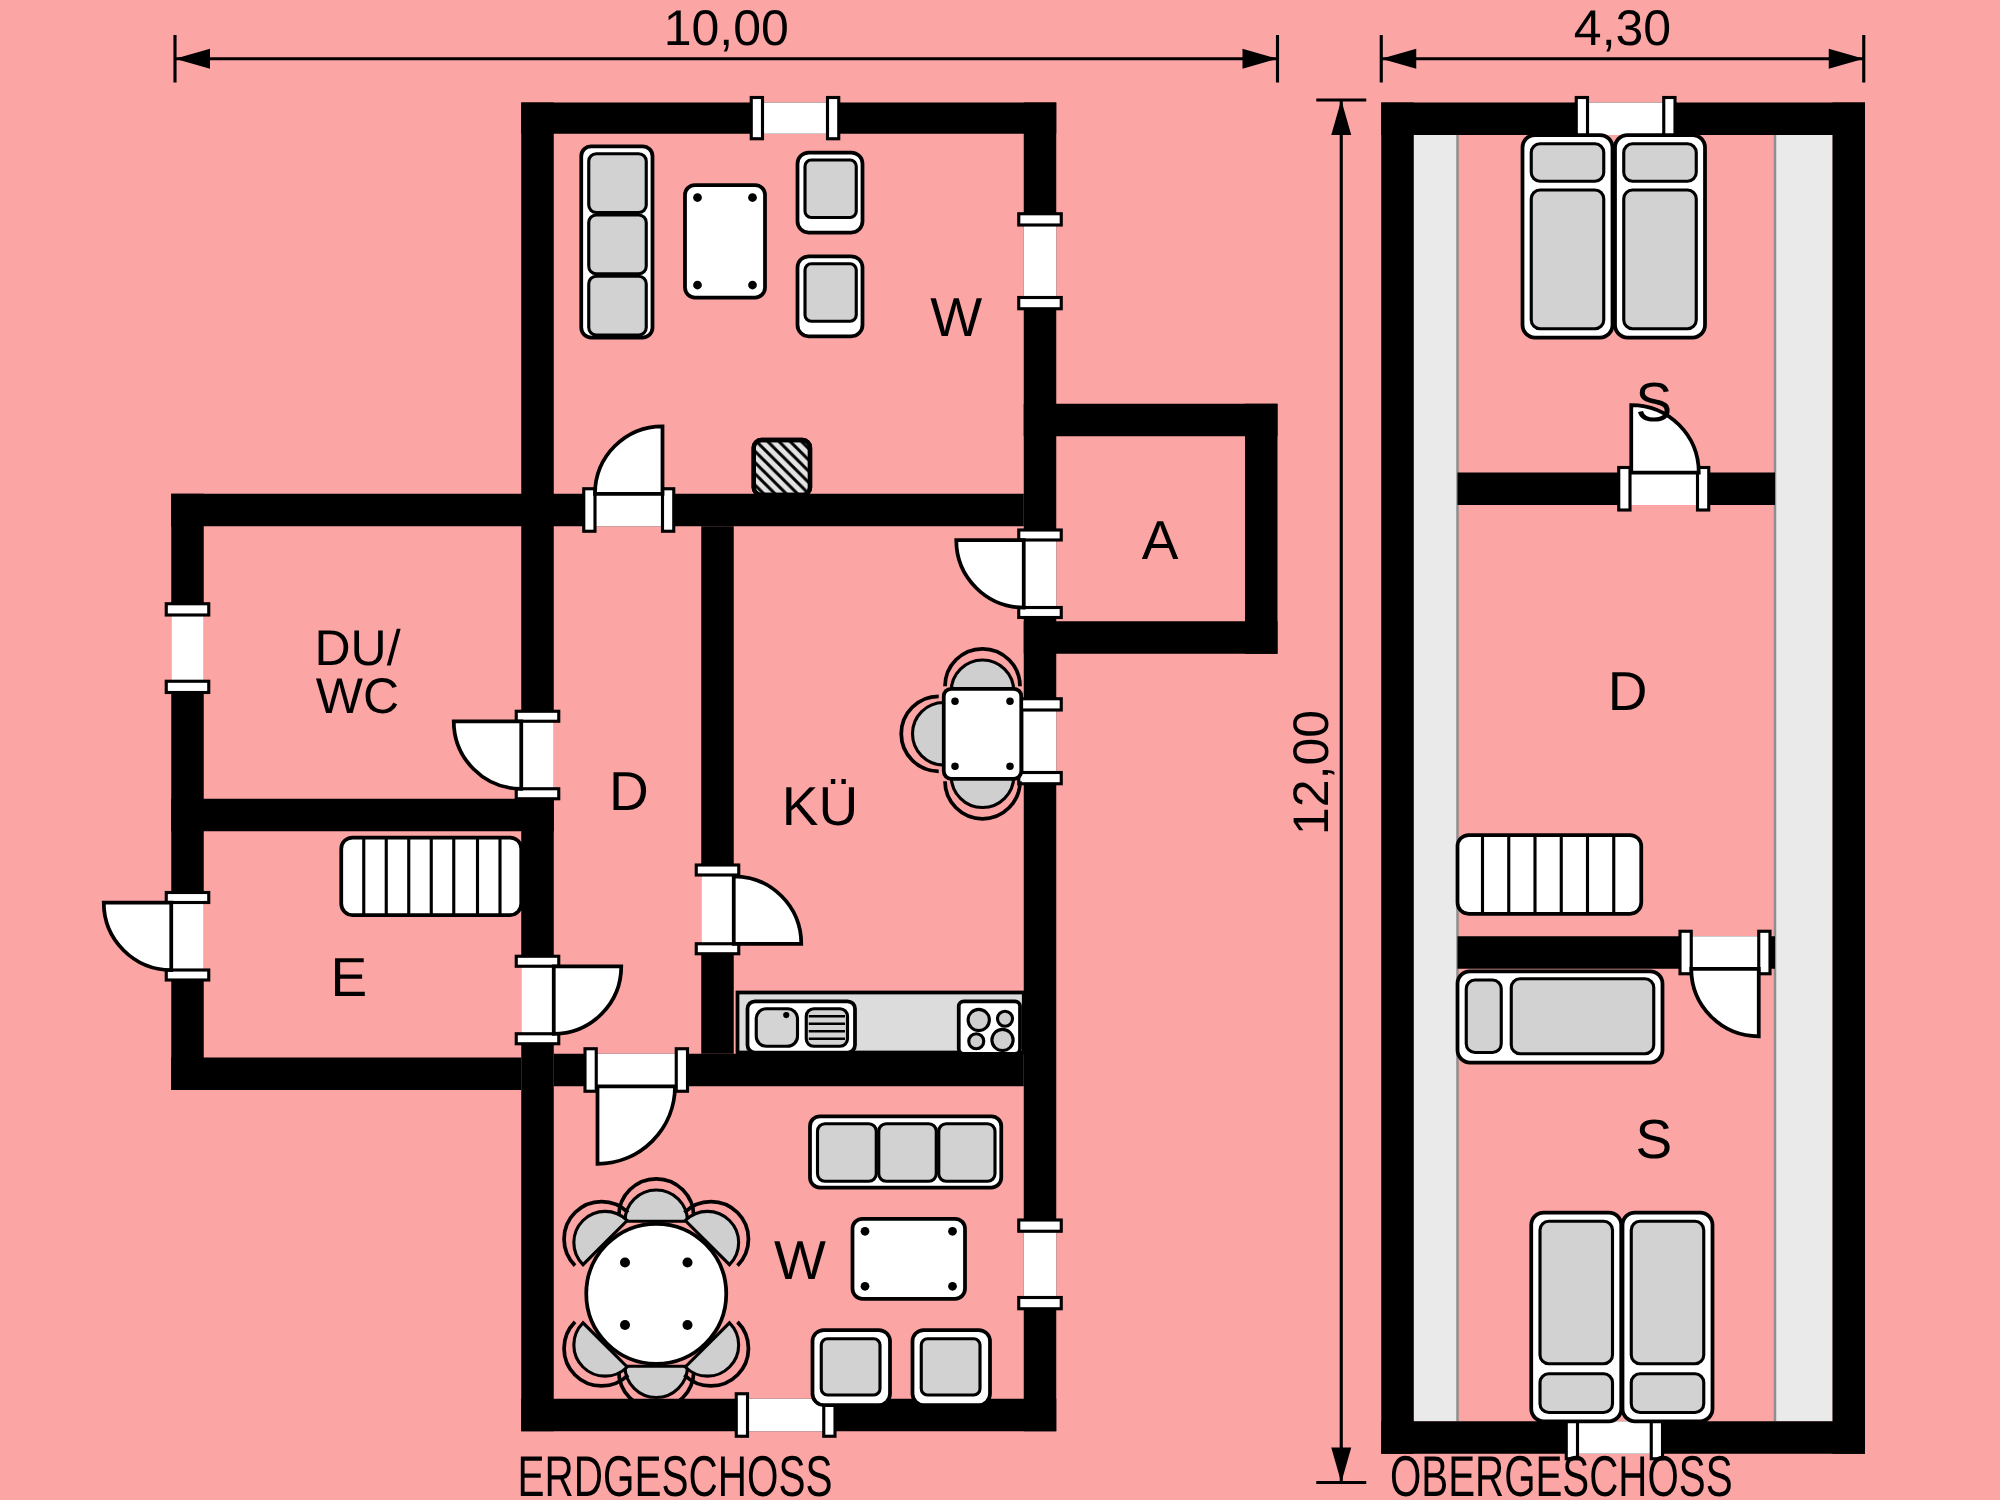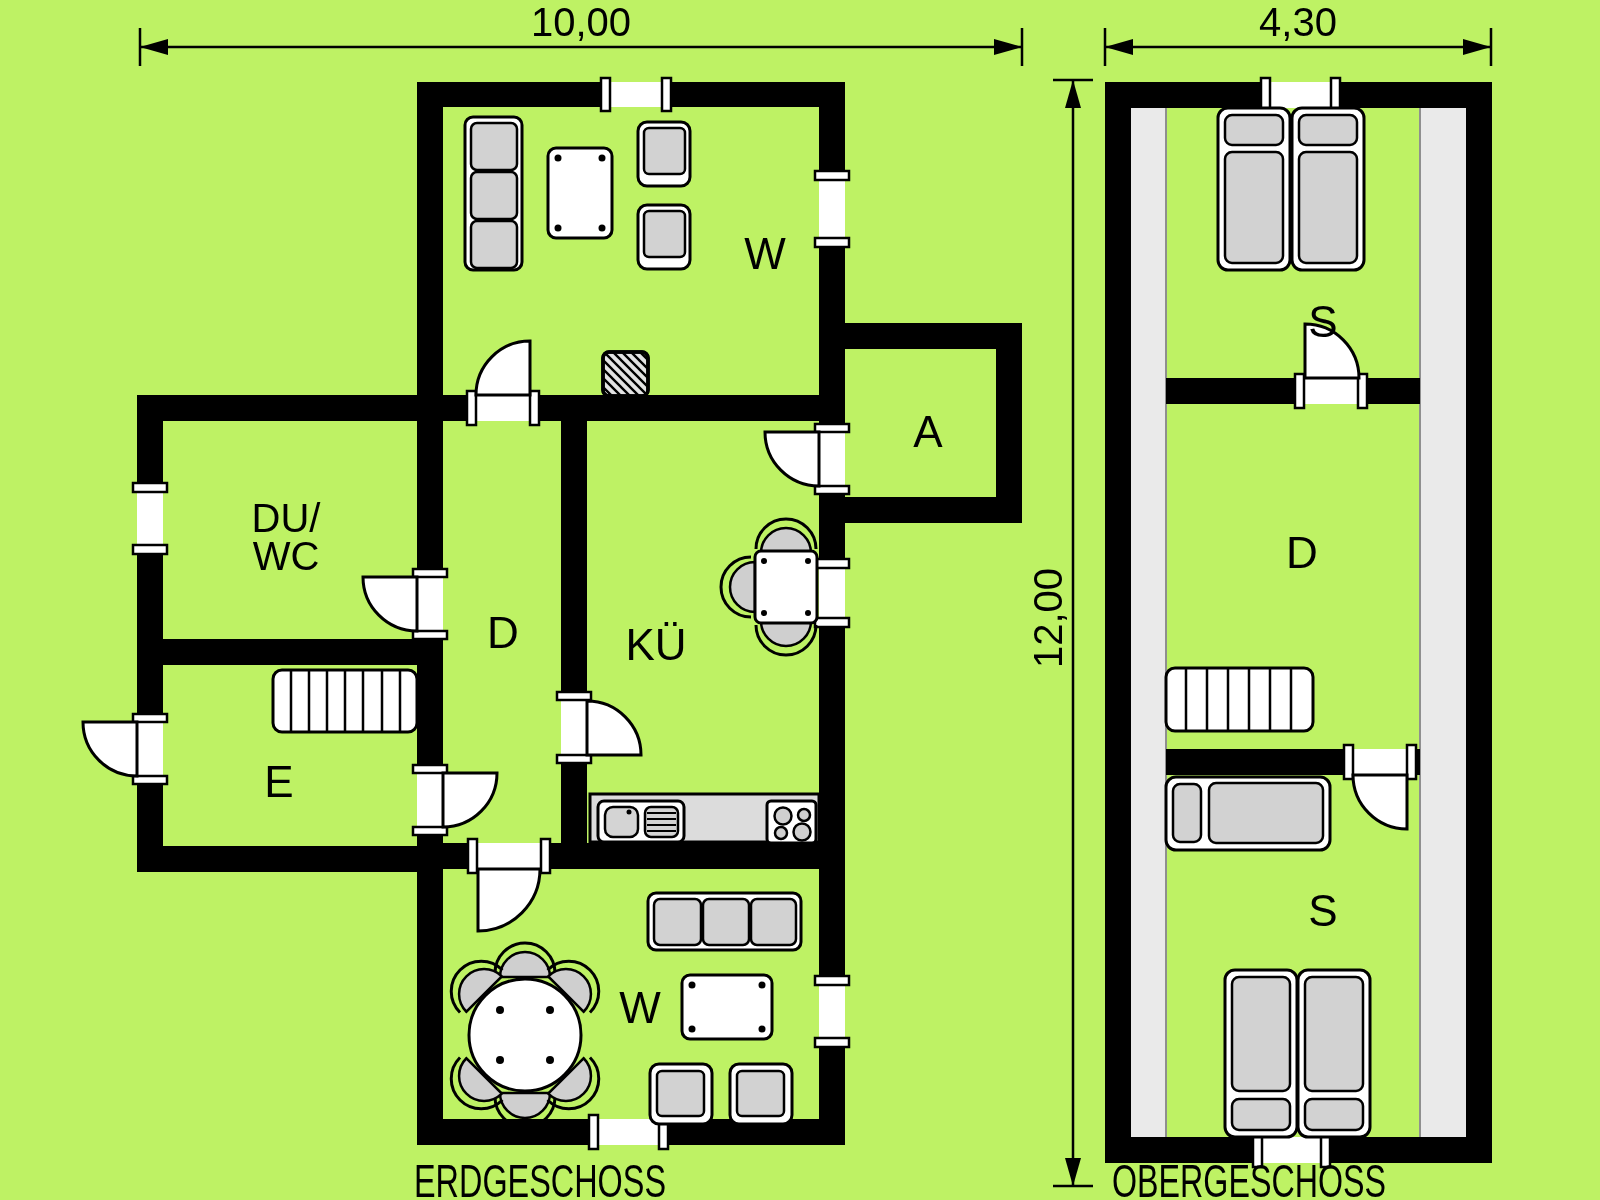--- a/index.html
+++ b/index.html
@@ -1,16 +1,16 @@
 <!DOCTYPE html>
 <html><head>
 <meta charset="utf-8">
 <style>
   html,body{margin:0;padding:0;background:#fff;}
-  .page{width:1600px;height:1200px;position:relative;background:#bef264;}
+  .page{width:1600px;height:1200px;position:relative;background:#fca5a5;}
   svg{display:block;}
   .wl{fill:#000;}
   .op{fill:#fff;}
   .tick{fill:#fff;stroke:#000;stroke-width:2.5;}
   .furn{fill:#fff;stroke:#000;stroke-width:3;}
   .pad{fill:#d2d2d2;stroke:#000;stroke-width:2.5;}
   .leaf{fill:#fff;stroke:#000;stroke-width:3;}
   .dim{stroke:#000;stroke-width:2.5;fill:none;}
   .riser{stroke:#000;stroke-width:2.5;fill:none;}
   .arr{fill:#000;}

